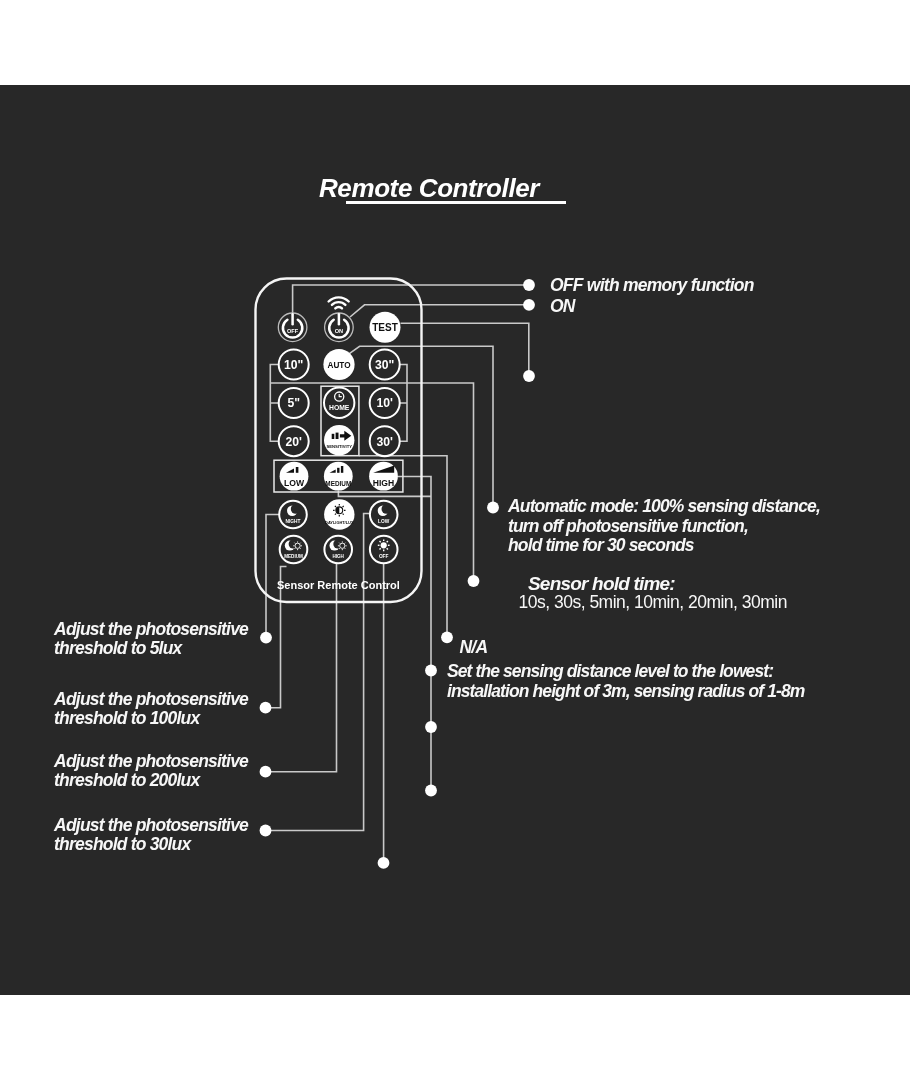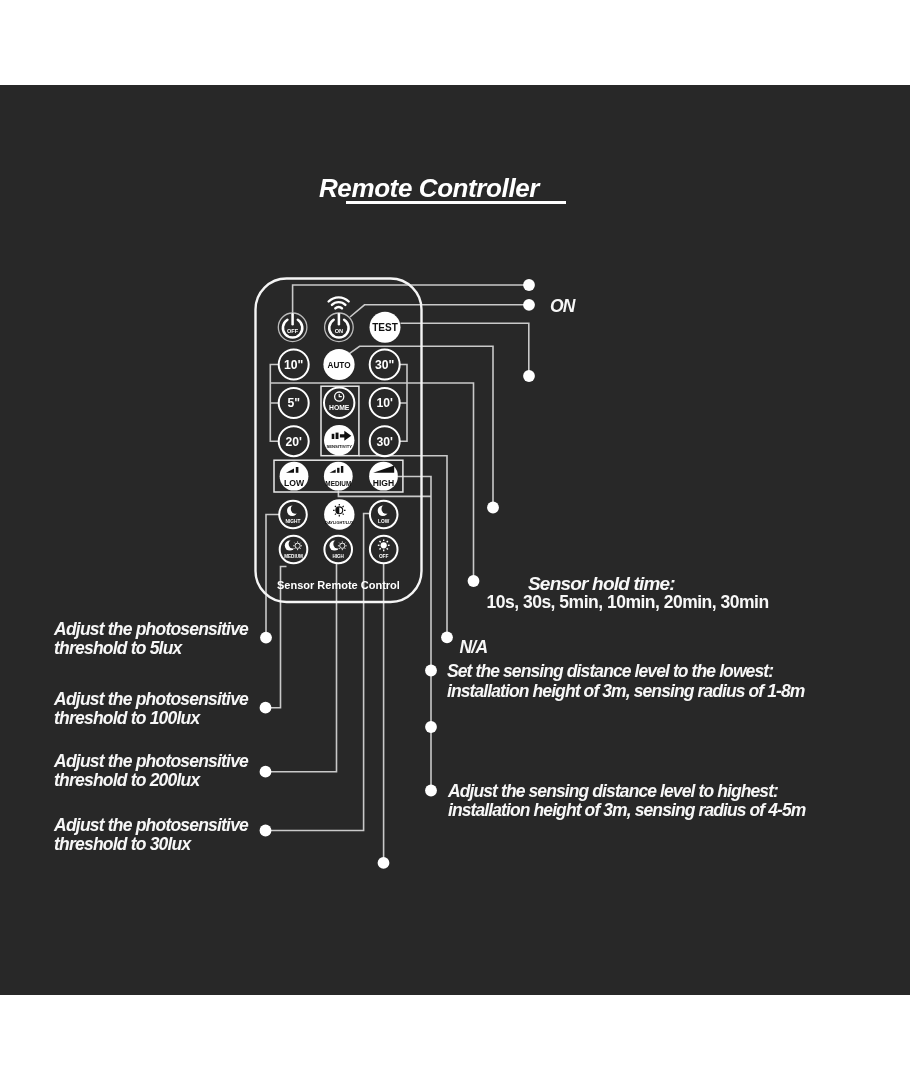--- a/index.html
+++ b/index.html
@@ -6,21 +6,21 @@
   #page{position:relative;width:910px;height:1080px;background:#fff;overflow:hidden;filter:grayscale(1);
         font-family:"Liberation Sans", sans-serif;}
   #panel{position:absolute;left:0;top:85px;width:910px;height:910px;background:#282828;}
   svg{position:absolute;left:0;top:0;}
   .lbl{position:absolute;color:#f7f7f7;font-weight:bold;font-style:italic;
        font-size:17.5px;line-height:19.3px;white-space:pre;letter-spacing:-0.8px;}
   .lblr{text-align:left;}
   #title{position:absolute;left:0;top:173px;width:762px;text-align:center;color:#fff;
          font-weight:bold;font-style:italic;font-size:26px;letter-spacing:-0.4px;margin-left:48px;}
   #titleline{position:absolute;left:346px;top:201px;width:220px;height:2.5px;background:#fff;}
-  .reg{font-style:normal;font-weight:bold;letter-spacing:0px;}
+  .reg{font-style:normal;font-weight:normal;letter-spacing:0px;margin-left:32px;}
 </style>
 </head>
 <body>
 <div id="page">
   <div id="panel"></div>
   <div id="title">Remote Controller</div>
   <div id="titleline"></div>
 
   <svg width="910" height="1080" viewBox="0 0 910 1080">
     <g fill="none">
@@ -215,28 +215,30 @@
             <line x1="379.5" y1="549.5" x2="380.7" y2="548.3"></line>
             <line x1="386.7" y1="542.3" x2="387.9" y2="541.1"></line>
           </g>
         </g>
         <text x="383.7" y="558" fill="#fff" font-size="4.8" font-weight="bold" text-anchor="middle" font-family="Liberation Sans">OFF</text>
       </g>
       <text x="277" y="589" fill="#fff" font-size="11" font-weight="bold" font-family="Liberation Sans">Sensor Remote Control</text>
     </g>
   </svg>
 
+  <div class="lbl" style="left:550px;top:275.5px;letter-spacing:-0.75px;">OFF with memory function</div>
   <div class="lbl" style="left:550px;top:296.7px;">ON</div>
+  <div class="lbl" style="left:508px;top:497.3px;letter-spacing:-0.85px;">Automatic mode: 100% sensing distance,
+turn off photosensitive function,
+hold time for 30 seconds</div>
   <div class="lbl" style="left:488px;top:574px;font-size:19px;margin-left:40px;">Sensor hold time:</div>
   <div class="lbl reg" style="left:486.5px;top:593.3px;letter-spacing:-0.5px;">10s, 30s, 5min, 10min, 20min, 30min</div>
   <div class="lbl" style="left:459.5px;top:638px;text-align:right;">N/A</div>
   <div class="lbl" style="left:447px;top:662.3px;letter-spacing:-0.9px;">Set the sensing distance level to the lowest:
 installation height of 3m, sensing radius of 1-8m</div>
-  <div class="lbl" style="left:448px;top:781.8px;letter-spacing:-0.9px;">Adjust the sensing distance level to highest:
-installation height of 3m, sensing radius of 4-5m</div>
 
   <div class="lbl lblr" style="right:662px;top:619.8px;">Adjust the photosensitive
 threshold to 5lux</div>
   <div class="lbl lblr" style="right:662px;top:690px;">Adjust the photosensitive
 threshold to 100lux</div>
   <div class="lbl lblr" style="right:662px;top:751.9px;">Adjust the photosensitive
 threshold to 200lux</div>
   <div class="lbl lblr" style="right:662px;top:815.5px;">Adjust the photosensitive
 threshold to 30lux</div>
 </div>

